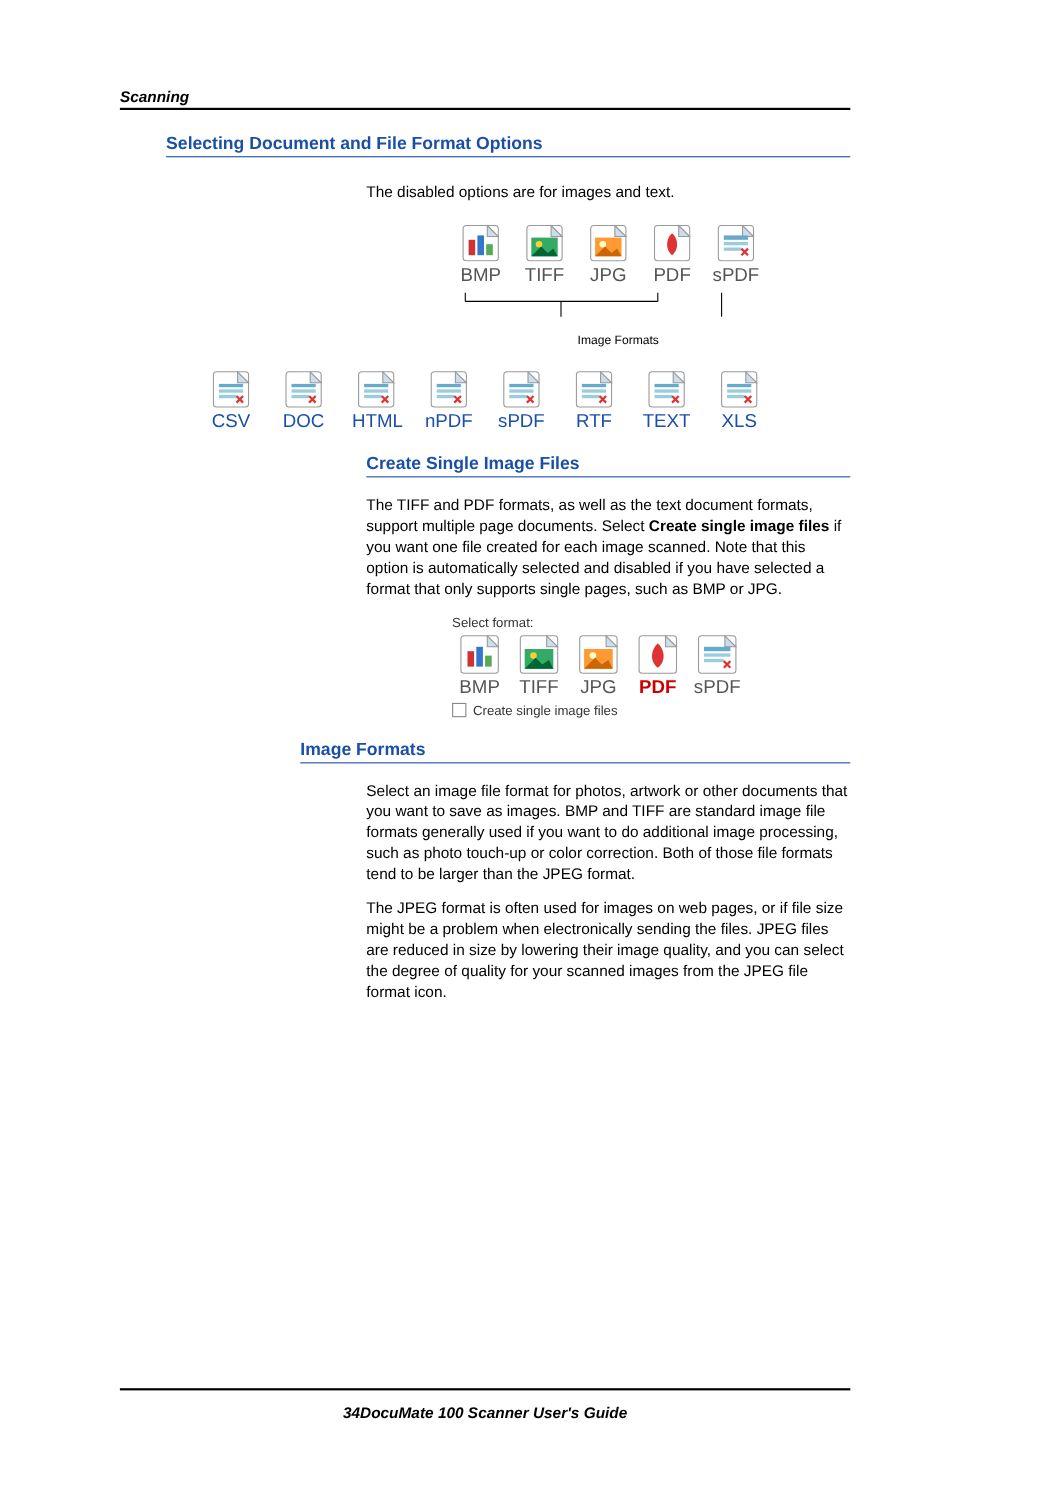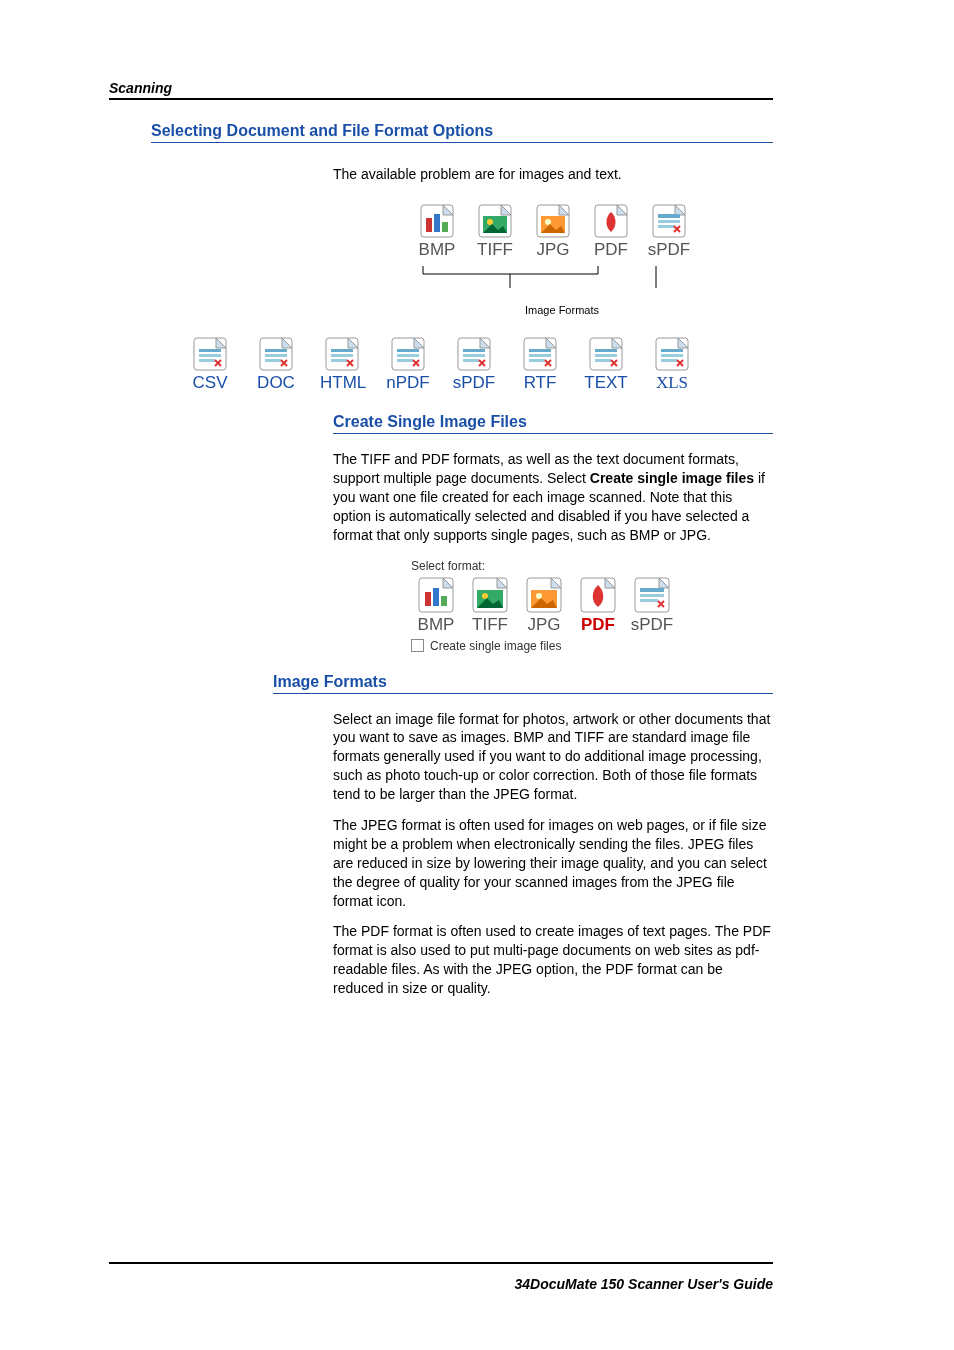--- a/index.html
+++ b/index.html
@@ -110,39 +110,39 @@
     border: 0;
     border-top: 2px solid #000;
     margin: 0;
     position: absolute;
     left: 109px; right: 109px; bottom: 86px;
   }
   .footer {
     position: absolute;
     left: 109px; right: 109px; bottom: 58px;
     display: flex;
-    justify-content: flex-end;
+    justify-content: center;
     font-style: italic;
     font-weight: bold;
     font-size: 14px;
   }
   .bold { font-weight: bold; }
 </style>
 </head>
 <body>
 
 <div class="page">
   <div class="header-label">Scanning</div>
   <hr class="header-rule">
 
   <h1 class="section-title">Selecting Document and File Format Options</h1>
   <hr class="section-rule">
 
   <div class="body-block">
-    <p class="body-text">The available problem are for images and text.</p>
+    <p class="body-text">The disabled options are for images and text.</p>
 
     <div class="format-row">
       <div class="fmt">
         <svg width="34" height="34">
             <rect x="1" y="1" width="32" height="32" rx="3" fill="#fff" stroke="#999"></rect>
             <path d="M23 1 L33 11 L23 11 Z" fill="#cde" stroke="#999"></path>
             <rect x="6" y="14" width="6" height="14" fill="#c33"></rect>
             <rect x="14" y="10" width="6" height="18" fill="#37c"></rect>
             <rect x="22" y="18" width="6" height="10" fill="#5a5"></rect>
           </svg>
@@ -282,21 +282,21 @@
         </div>
       <div class="fmt">
           <svg width="34" height="34">
             <rect x="1" y="1" width="32" height="32" rx="3" fill="#fff" stroke="#999"></rect>
             <path d="M23 1 L33 11 L23 11 Z" fill="#cde" stroke="#999"></path>
             <rect x="6" y="12" width="22" height="3" fill="#6ac"></rect>
             <rect x="6" y="17" width="22" height="3" fill="#9cd"></rect>
             <rect x="6" y="22" width="16" height="3" fill="#9cd"></rect>
             <path d="M22 23 L28 29 M28 23 L22 29" stroke="#d33" stroke-width="2"></path>
           </svg>
-          <div class="fmt-label" style="color:#1a4fa8;font-family:Liberation Serif, serif;">XLS</div>
+          <div class="fmt-label" style="color:#1a4fa8;">XLS</div>
         </div>
     </div>
 
     <div class="subheading">Create Single Image Files</div>
     <hr class="sub-rule">
     <p class="body-text">
       <span>The TIFF and PDF formats, as well as the text document formats, support multiple page documents. Select </span><span class="bold">Create single image files</span><span> if you want one file created for each image scanned. Note that this option is automatically selected and disabled if you have selected a format that only supports single pages, such as BMP or JPG.</span>
     </p>
 
     <div class="select-panel">
@@ -355,21 +355,20 @@
       <div class="checkbox-row">
         <span class="cb"></span>
         <span>Create single image files</span>
       </div>
     </div>
 
     <div class="subheading offset">Image Formats</div>
     <hr class="sub-rule offset">
     <p class="body-text">Select an image file format for photos, artwork or other documents that you want to save as images. BMP and TIFF are standard image file formats generally used if you want to do additional image processing, such as photo touch-up or color correction. Both of those file formats tend to be larger than the JPEG format.</p>
     <p class="body-text">The JPEG format is often used for images on web pages, or if file size might be a problem when electronically sending the files. JPEG files are reduced in size by lowering their image quality, and you can select the degree of quality for your scanned images from the JPEG file format icon.</p>
-    <p class="body-text">The PDF format is often used to create images of text pages. The PDF format is also used to put multi-page documents on web sites as pdf-readable files. As with the JPEG option, the PDF format can be reduced in size or quality.</p>
   </div>
 
   <hr class="footer-rule">
   <div class="footer">
     <span>34</span>
-    <span>DocuMate 150 Scanner User's Guide</span>
+    <span>DocuMate 100 Scanner User's Guide</span>
   </div>
 </div>
 
 </body></html>

